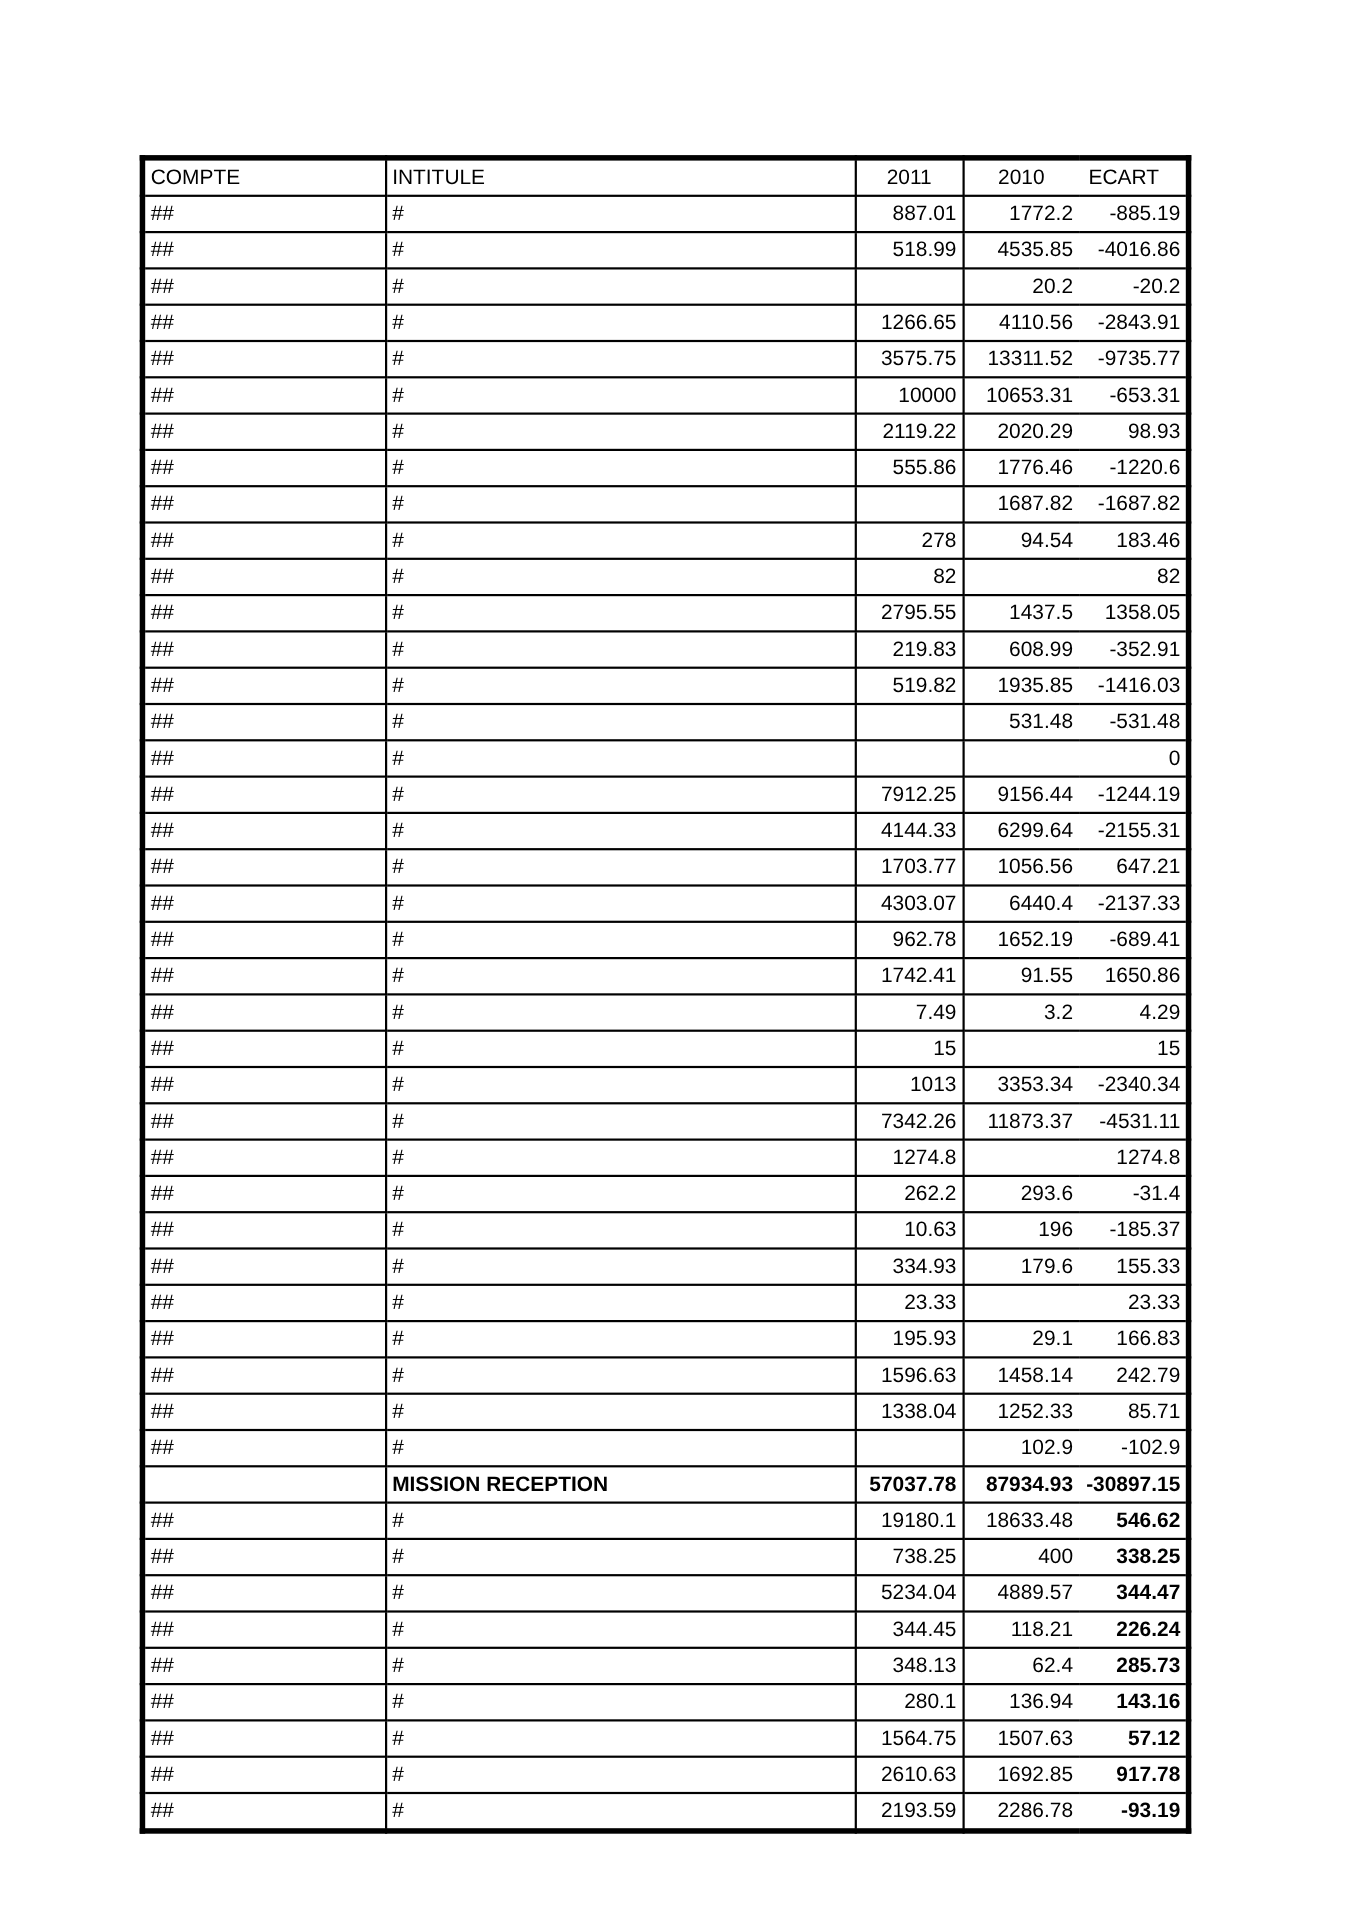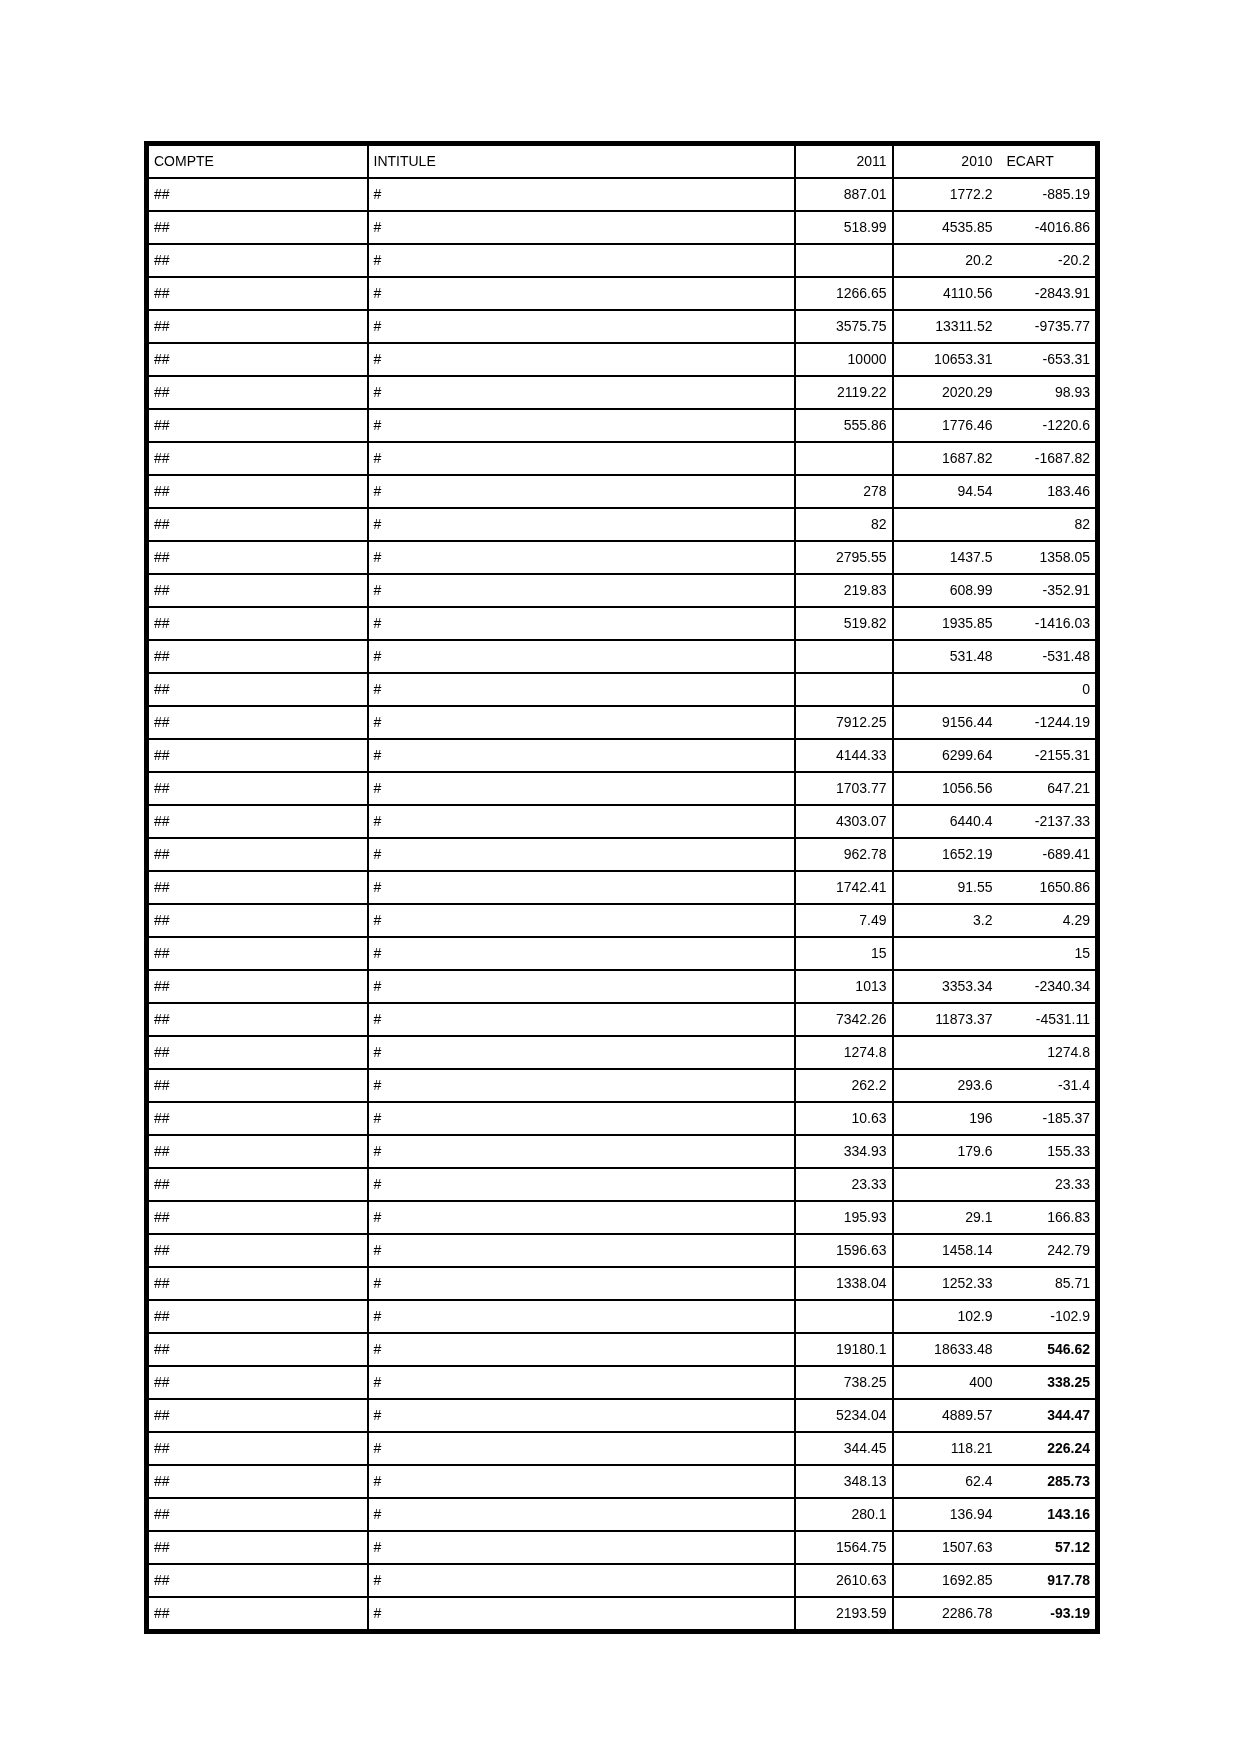--- a/index.html
+++ b/index.html
@@ -15,47 +15,47 @@
   }
   .page {
     position: relative;
     width: 1241px;
     height: 1754px;
     background: #ffffff;
     overflow: hidden;
   }
   table.report {
     position: absolute;
-    left: 144px;
+    left: 127px;
     top: 141px;
     border-collapse: collapse;
     table-layout: fixed;
     border: 5px solid #000000;
-    font-size: 14px;
+    font-size: 19px;
   }
   .report th, .report td {
     border: 2px solid #000000;
     height: 31px;
     padding: 0 5px;
     font-weight: normal;
     white-space: nowrap;
     overflow: hidden;
     line-height: 31px;
   }
   
   col.c-compte   { width: 221px; }
   col.c-intitule { width: 427px; }
   col.c-2011     { width: 98px;  }
   col.c-2010     { width: 105px; }
   col.c-ecart    { width: 100px; }
 
   
   .report th.c-compte, .report td.c-compte,
   .report th.c-intitule, .report td.c-intitule { text-align: left; }
-  .report th.c-2011, .report th.c-2010 { text-align: right; }
+  .report th.c-2011, .report th.c-2010 { text-align: center; }
   .report td.num { text-align: right; }
   .report th.c-ecart { text-align: left; padding-left: 9px; }
 
   
   .report th.c-2010, .report td.c-2010 { border-right-style: hidden; }
   .report th.c-ecart, .report td.c-ecart { border-left-style: hidden; margin-top: 28px; }
 
   
   .report tr.row-total td { font-weight: bold; }
   .report tr.row-bold-ecart td.c-ecart { font-weight: bold; }
@@ -320,20 +320,27 @@
     <td class="c-2010 num">1252.33</td>
     <td class="c-ecart num">85.71</td>
   </tr>
         <tr>
     <td class="c-compte">##</td>
     <td class="c-intitule">#</td>
     <td class="c-2011 num"></td>
     <td class="c-2010 num">102.9</td>
     <td class="c-ecart num">-102.9</td>
   </tr>
+        <tr class="row-total">
+    <td class="c-compte"></td>
+    <td class="c-intitule">MISSION RECEPTION</td>
+    <td class="c-2011 num">57037.78</td>
+    <td class="c-2010 num">87934.93</td>
+    <td class="c-ecart num">-30897.15</td>
+  </tr>
         <tr class="row-bold-ecart">
     <td class="c-compte">##</td>
     <td class="c-intitule">#</td>
     <td class="c-2011 num">19180.1</td>
     <td class="c-2010 num">18633.48</td>
     <td class="c-ecart num">546.62</td>
   </tr>
         <tr class="row-bold-ecart">
     <td class="c-compte">##</td>
     <td class="c-intitule">#</td>

